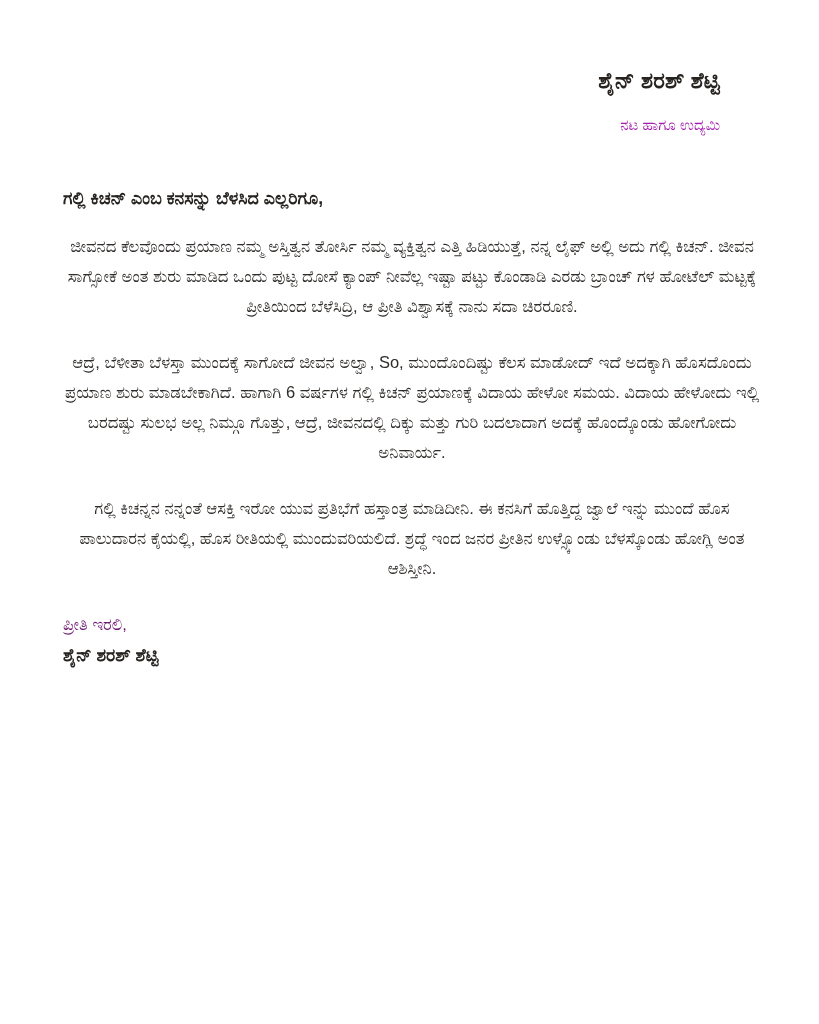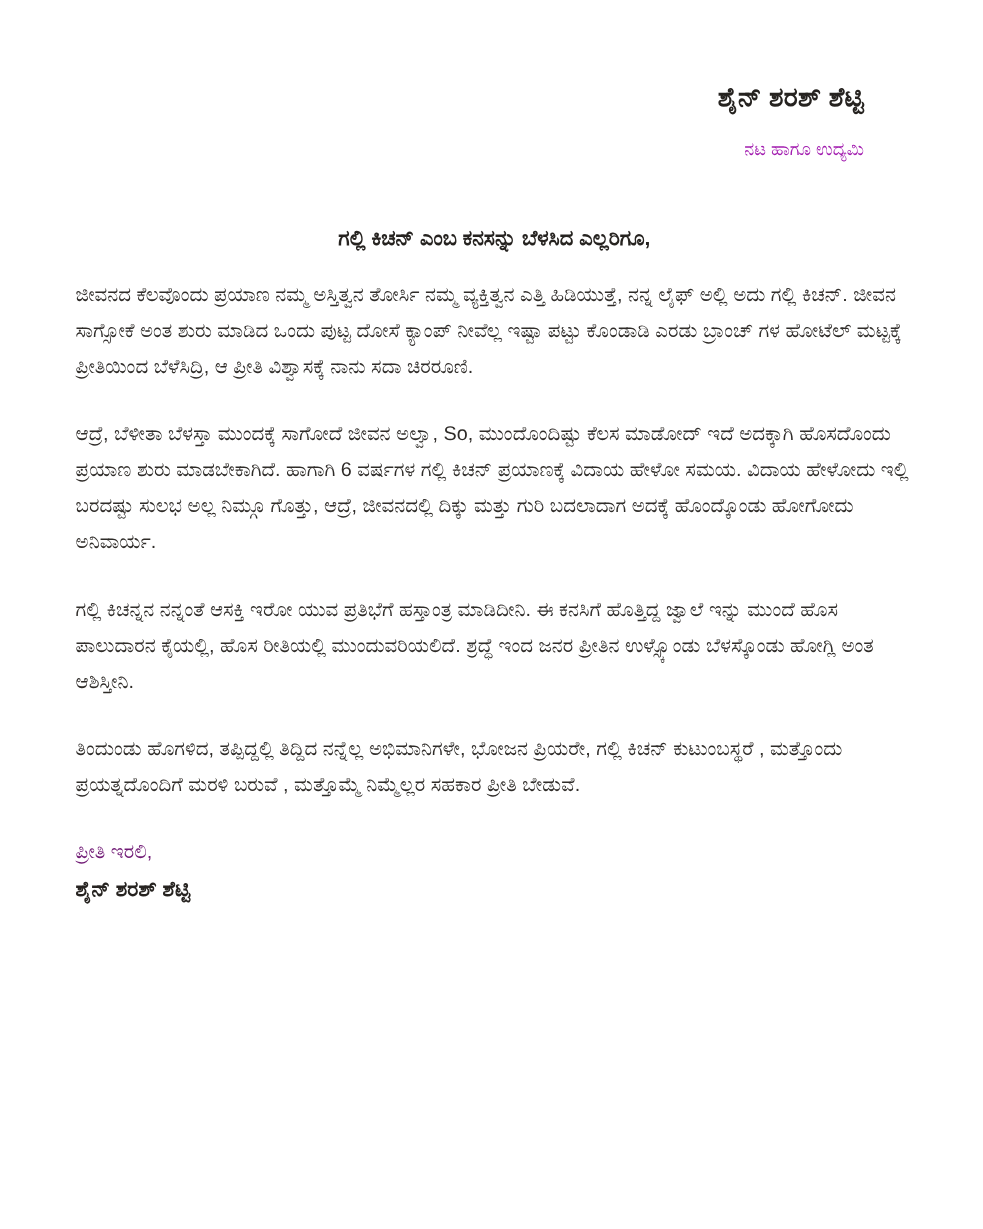--- a/index.html
+++ b/index.html
@@ -37,28 +37,27 @@
     position: absolute;
     top: 188px;
     left: 63px;
     width: 698px;
   }
   .salutation {
     font-size: 17.5px;
     font-weight: bold;
     color: #262320;
     margin-bottom: 22px;
-    text-align: center;
   }
   .para {
     font-size: 16.5px;
     line-height: 30px;
     color: #2f2c29;
     margin-bottom: 26px;
-    text-align: left;
+    text-align: center;
   }
   .closing {
     margin-top: 6px;
   }
   .valediction {
     font-size: 16.5px;
     line-height: 30px;
     color: #701a75;
   }
   .signature {
@@ -80,21 +79,20 @@
 
   <div class="letter-body">
     <div class="salutation">ಗಲ್ಲಿ ಕಿಚನ್ ಎಂಬ ಕನಸನ್ನು ಬೆಳಸಿದ ಎಲ್ಲರಿಗೂ,</div>
 
     <p class="para">ಜೀವನದ ಕೆಲವೊಂದು ಪ್ರಯಾಣ ನಮ್ಮ ಅಸ್ತಿತ್ವನ ತೋರ್ಸಿ ನಮ್ಮ ವ್ಯಕ್ತಿತ್ವನ ಎತ್ತಿ ಹಿಡಿಯುತ್ತೆ, ನನ್ನ ಲೈಫ್ ಅಲ್ಲಿ ಅದು ಗಲ್ಲಿ ಕಿಚನ್. ಜೀವನ ಸಾಗ್ಸೋಕೆ ಅಂತ ಶುರು ಮಾಡಿದ ಒಂದು ಪುಟ್ಟ ದೋಸೆ ಕ್ಯಾಂಪ್ ನೀವೆಲ್ಲ ಇಷ್ಟಾ ಪಟ್ಟು ಕೊಂಡಾಡಿ ಎರಡು ಬ್ರಾಂಚ್ ಗಳ ಹೋಟೆಲ್ ಮಟ್ಟಕ್ಕೆ ಪ್ರೀತಿಯಿಂದ ಬೆಳೆಸಿದ್ರಿ, ಆ ಪ್ರೀತಿ ವಿಶ್ವಾಸಕ್ಕೆ ನಾನು ಸದಾ ಚಿರರೂಣಿ.</p>
 
     <p class="para">ಆದ್ರೆ, ಬೆಳೀತಾ ಬೆಳಸ್ತಾ ಮುಂದಕ್ಕೆ ಸಾಗೋದೆ ಜೀವನ ಅಲ್ವಾ, So, ಮುಂದೊಂದಿಷ್ಟು ಕೆಲಸ ಮಾಡೋದ್ ಇದೆ ಅದಕ್ಕಾಗಿ ಹೊಸದೊಂದು ಪ್ರಯಾಣ ಶುರು ಮಾಡಬೇಕಾಗಿದೆ. ಹಾಗಾಗಿ 6 ವರ್ಷಗಳ ಗಲ್ಲಿ ಕಿಚನ್ ಪ್ರಯಾಣಕ್ಕೆ ವಿದಾಯ ಹೇಳೋ ಸಮಯ. ವಿದಾಯ ಹೇಳೋದು ಇಲ್ಲಿ ಬರದಷ್ಟು ಸುಲಭ ಅಲ್ಲ ನಿಮ್ಗೂ ಗೊತ್ತು, ಆದ್ರೆ, ಜೀವನದಲ್ಲಿ ದಿಕ್ಕು ಮತ್ತು ಗುರಿ ಬದಲಾದಾಗ ಅದಕ್ಕೆ ಹೊಂದ್ಕೊಂಡು ಹೋಗೋದು ಅನಿವಾರ್ಯ.</p>
 
     <p class="para">ಗಲ್ಲಿ ಕಿಚನ್ನನ ನನ್ನಂತೆ ಆಸಕ್ತಿ ಇರೋ ಯುವ ಪ್ರತಿಭೆಗೆ ಹಸ್ತಾಂತ್ರ ಮಾಡಿದೀನಿ. ಈ ಕನಸಿಗೆ ಹೊತ್ತಿದ್ದ ಜ್ವಾಲೆ ಇನ್ನು ಮುಂದೆ ಹೊಸ ಪಾಲುದಾರನ ಕೈಯಲ್ಲಿ, ಹೊಸ ರೀತಿಯಲ್ಲಿ ಮುಂದುವರಿಯಲಿದೆ. ಶ್ರದ್ಧೆ ಇಂದ ಜನರ ಪ್ರೀತಿನ ಉಳ್ಸ್ಕೊಂಡು ಬೆಳಸ್ಕೊಂಡು ಹೋಗ್ಲಿ ಅಂತ ಆಶಿಸ್ತೀನಿ.</p>
 
-    <p class="para">ತಿಂದುಂಡು ಹೊಗಳಿದ, ತಪ್ಪಿದ್ದಲ್ಲಿ ತಿದ್ದಿದ ನನ್ನೆಲ್ಲ ಅಭಿಮಾನಿಗಳೇ, ಭೋಜನ ಪ್ರಿಯರೇ, ಗಲ್ಲಿ ಕಿಚನ್ ಕುಟುಂಬಸ್ಥರೆ , ಮತ್ತೊಂದು ಪ್ರಯತ್ನದೊಂದಿಗೆ ಮರಳಿ ಬರುವೆ , ಮತ್ತೊಮ್ಮೆ ನಿಮ್ಮೆಲ್ಲರ ಸಹಕಾರ ಪ್ರೀತಿ ಬೇಡುವೆ.</p>
 
     <div class="closing">
       <div class="valediction">ಪ್ರೀತಿ ಇರಲಿ,</div>
       <div class="signature">ಶೈನ್ ಶರಶ್ ಶೆಟ್ಟಿ</div>
     </div>
   </div>
 
 </div>
 
 </body></html>

